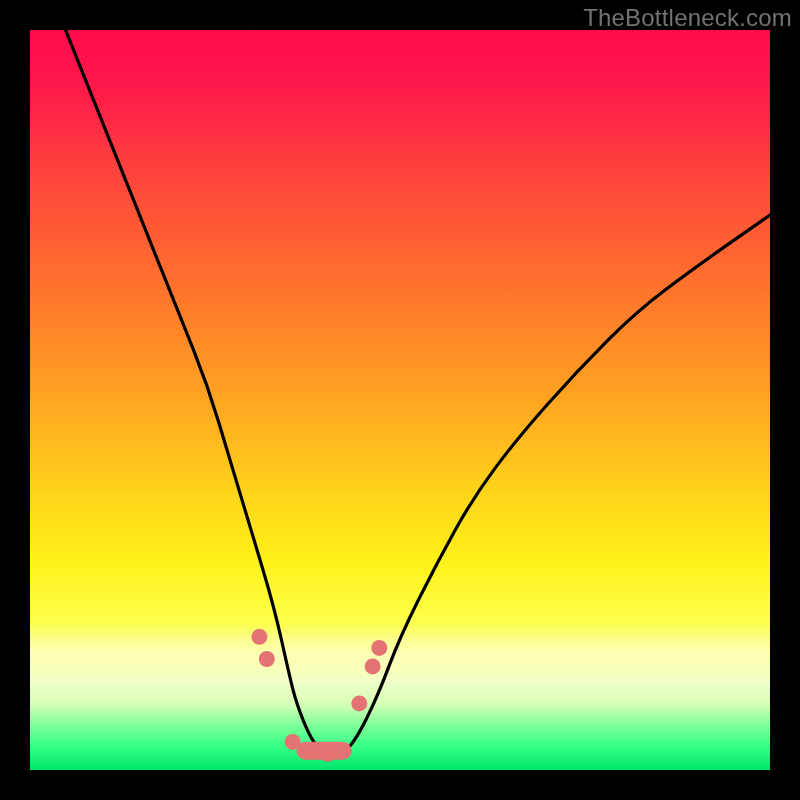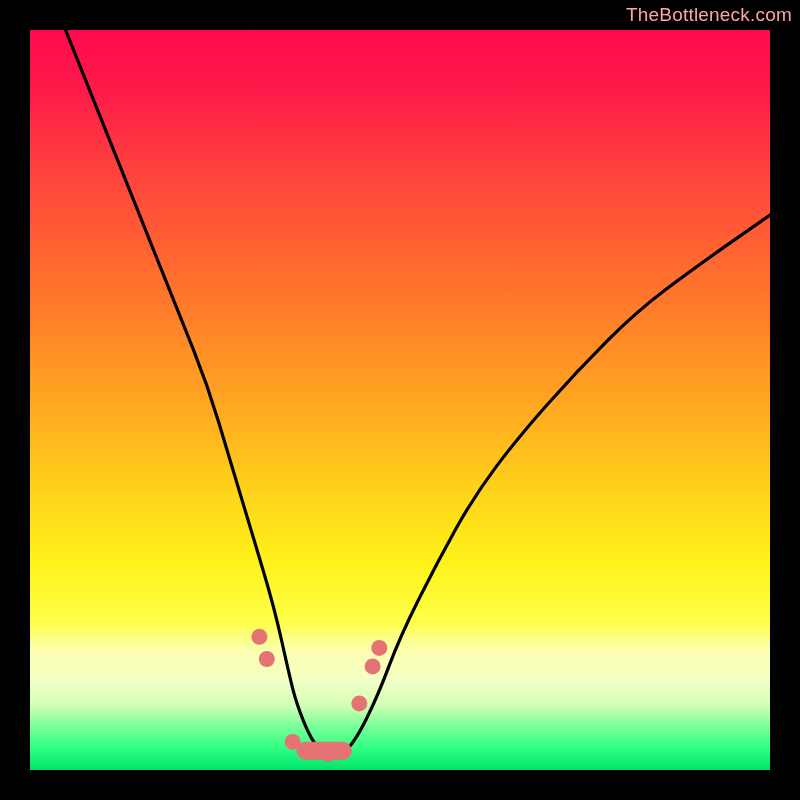--- a/index.html
+++ b/index.html
@@ -19,21 +19,21 @@
           #f8ff9e 85%,
           #f0ffc8 88%,
           #d8ffb6 91%,
           #7eff9a 94%,
           #2fff82 97%,
           #00e56b 100%);}
   
   .haze{position:absolute;left:0;right:0;height:60px;bottom:85px;
         background:linear-gradient(to bottom, rgba(255,255,210,0) 0%, rgba(255,255,210,0.55) 50%, rgba(255,255,210,0) 100%);}
   svg.curve{position:absolute;left:0;top:0;width:740px;height:740px}
-  .watermark{position:absolute;right:8px;top:4px;color:#fca5a5;font-size:19px;letter-spacing:0.2px}
+  .watermark{position:absolute;right:8px;top:4px;color:#737373;font-size:24px;letter-spacing:0.2px}
 </style>
 </head>
 <body>
 
 <div class="stage">
   <div class="plot">
     <div class="grad"></div>
     <div class="haze"></div>
     <svg class="curve" viewBox="0 0 740 740" preserveAspectRatio="none">
       <g>

